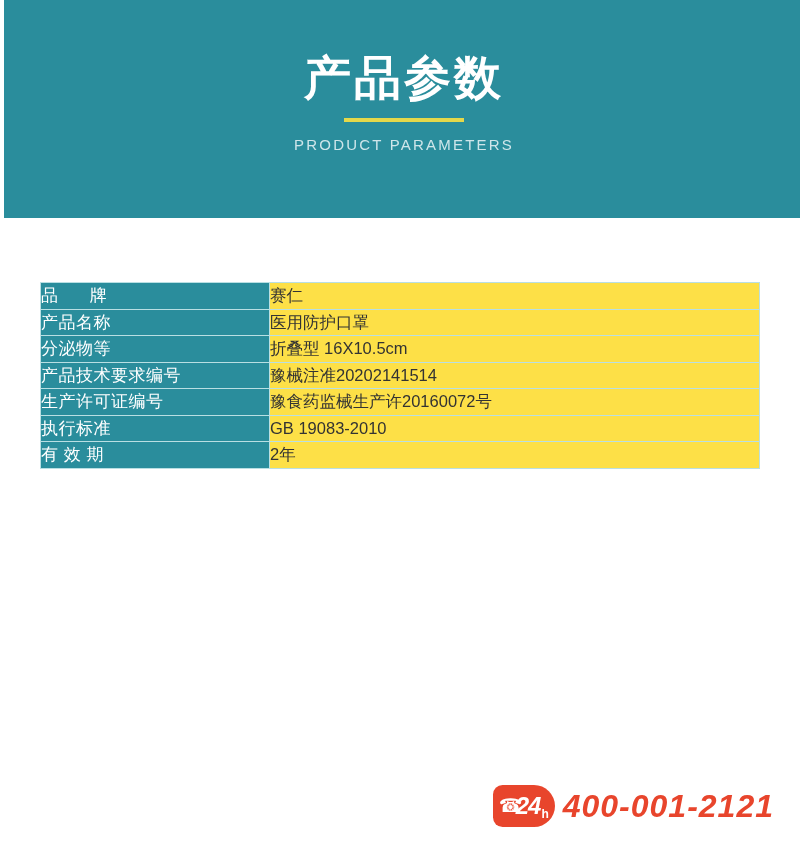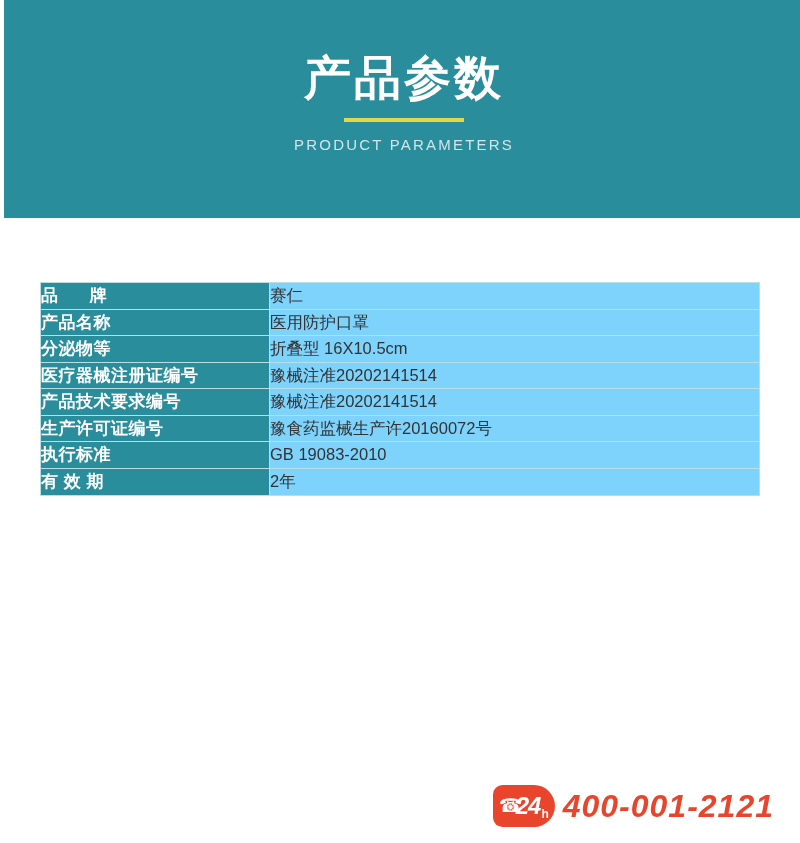--- a/index.html
+++ b/index.html
@@ -64,28 +64,28 @@
   .table td {
     border: 1px solid #b9dfe3;
     padding: 0;
     vertical-align: middle;
   }
   .cell-label {
     width: 228px;
     background: #2a8d9c;
     color: #ffffff;
     font-size: 17px;
-    font-weight: bold;
+    font-weight: normal;
     padding: 13px 0 13px 20px;
     letter-spacing: 0.5px;
     line-height: 1.5;
     white-space: pre;
   }
   .cell-value {
-    background: #7dd3fc;
+    background: #fde047;
     color: #333333;
     font-size: 16.5px;
     padding: 13px 14px 13px 20px;
     line-height: 1.55;
   }
   .row-tall .cell-label,
   .row-tall .cell-value {
     padding-top: 15px;
     padding-bottom: 15px;
   }
@@ -164,24 +164,20 @@
       </tr>
       <tr>
         <td class="cell-label">产品名称</td>
         <td class="cell-value">医用防护口罩</td>
       </tr>
       <tr>
         <td class="cell-label">分泌物等</td>
         <td class="cell-value">折叠型 16X10.5cm</td>
       </tr>
       <tr>
-        <td class="cell-label">医疗器械注册证编号</td>
-        <td class="cell-value">豫械注准20202141514</td>
-      </tr>
-      <tr>
         <td class="cell-label">产品技术要求编号</td>
         <td class="cell-value">豫械注准20202141514</td>
       </tr>
       <tr>
         <td class="cell-label">生产许可证编号</td>
         <td class="cell-value">豫食药监械生产许20160072号</td>
       </tr>
       <tr>
         <td class="cell-label">执行标准</td>
         <td class="cell-value">GB 19083-2010</td>

